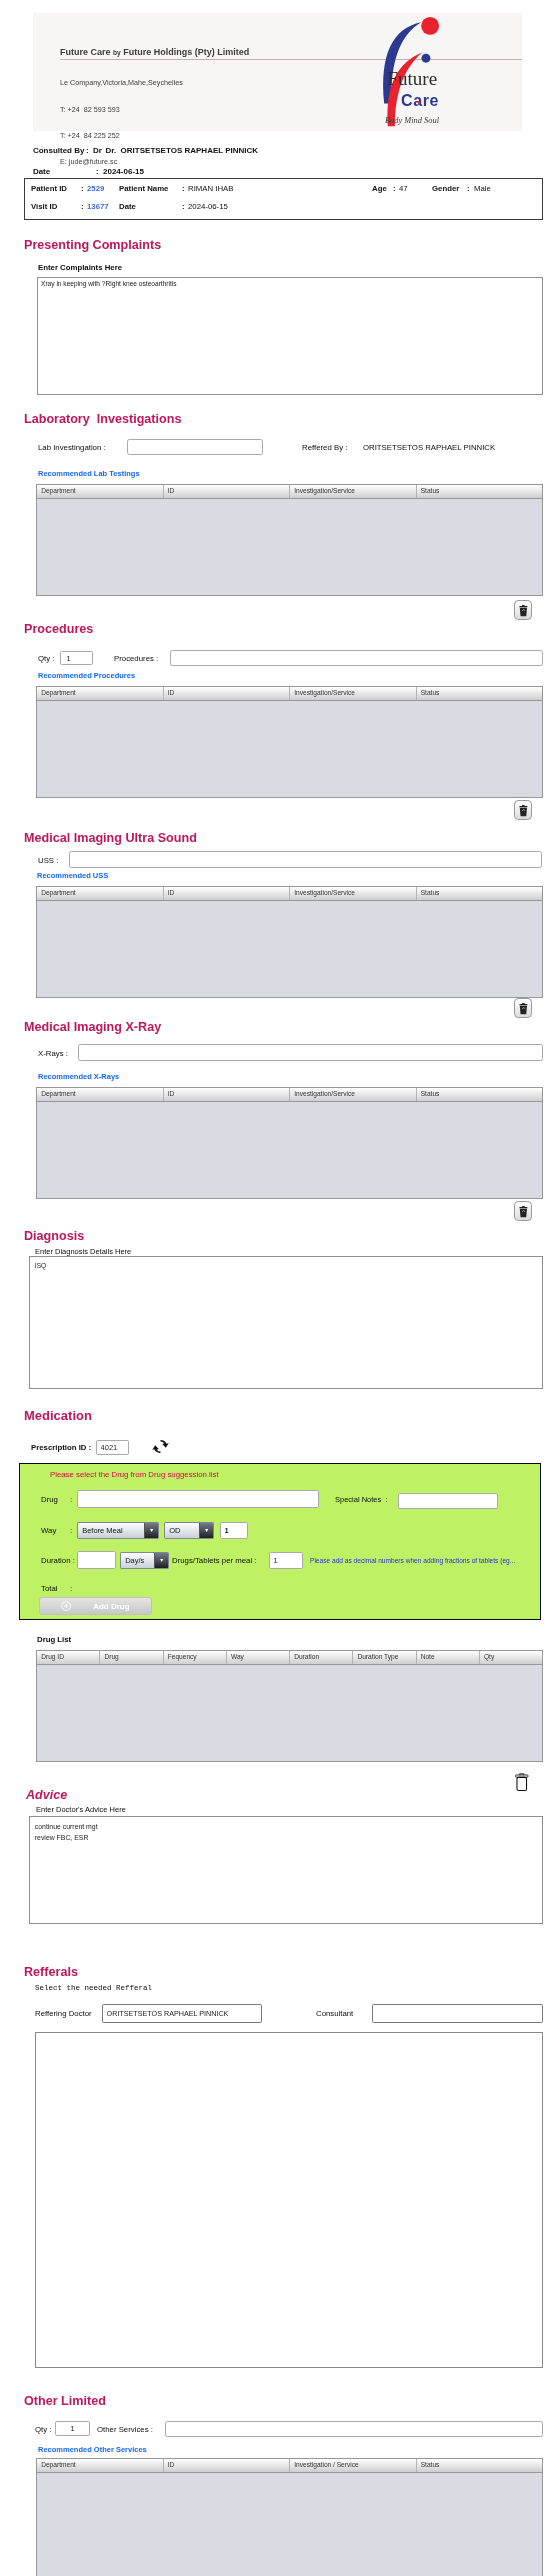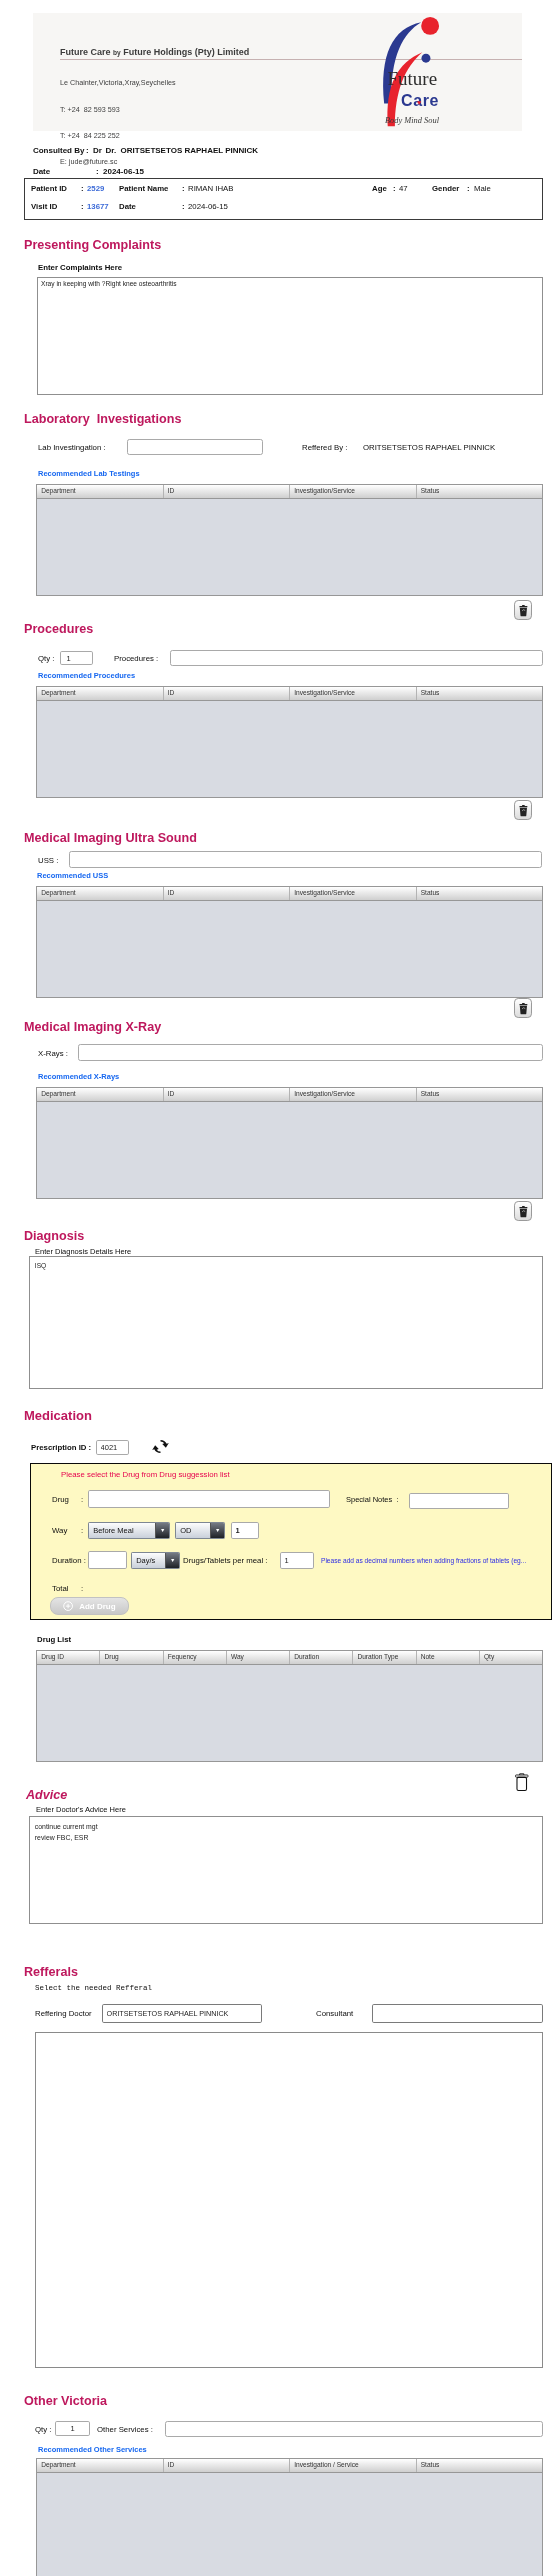--- a/index.html
+++ b/index.html
@@ -26,25 +26,25 @@
       box-sizing:border-box;cursor:pointer;}
   .trash-outline-btn{position:absolute;width:20.3px;height:25px;background:#fff;display:flex;align-items:center;
       justify-content:center;cursor:pointer;}
   .select{position:absolute;display:flex;border:0.6px solid #7e8793;border-radius:1.2px;
       background:linear-gradient(#fdfdfd,#c9d0da);height:16.7px;box-sizing:border-box;align-items:center;
       font-size:7.5px;color:#111;cursor:pointer;}
   .select .txt{flex:1;padding-left:4.2px;overflow:hidden;white-space:nowrap;}
   .select .arr{width:12.6px;align-self:stretch;background:linear-gradient(#767b84,#1e2126);color:#fff;
       display:flex;align-items:center;justify-content:center;font-size:5.4px;border-left:0.6px solid #555;
       border-radius:0 0.6px 0.6px 0;}
-  .addbtn{position:absolute;display:flex;align-items:center;gap:6px;background:linear-gradient(#e4e4e4,#c8c8c8);
-      border:0.6px solid #c2c2c2;border-radius:8px;color:#fff;font-weight:bold;font-size:8px;
-      padding:0 12px;height:18px;box-sizing:border-box;}
-  .medbox{position:absolute;left:30px;top:1463px;width:522px;height:157px;border:1.5px solid #0a0a0a;
-      background:#fef9c3;box-sizing:border-box;}
+  .addbtn{position:absolute;display:flex;align-items:center;gap:22px;background:linear-gradient(#e4e4e4,#c8c8c8);
+      border:0.6px solid #c2c2c2;border-radius:3px;color:#fff;font-weight:bold;font-size:8px;
+      padding:0 21px;height:18px;box-sizing:border-box;}
+  .medbox{position:absolute;left:19px;top:1463px;width:522px;height:157px;border:1.5px solid #0a0a0a;
+      background:#bef264;box-sizing:border-box;}
   .warn{position:absolute;color:#e5004d;font-size:7.8px;}
   .note-blue{position:absolute;color:#2b2be6;font-size:6.6px;white-space:nowrap;}
   .hdr-panel{position:absolute;left:33px;top:13px;width:489px;height:118px;background:#f7f6f4;}
   .company-title{position:absolute;left:60px;top:47px;font-size:9px;font-weight:bold;color:#3c3c3c;white-space:pre;}
   .company-title .by{font-size:6.6px;}
   .hdr-underline{position:absolute;left:60px;top:59px;width:462px;height:1.2px;background:#c6b1b1;}
   .addr{position:absolute;left:60px;top:62px;font-size:7.2px;color:#3d3d3d;line-height:8.7px;white-space:pre;}
   .pt-box{position:absolute;left:24px;top:178px;width:519px;height:42px;border:1.2px solid #3a3a3a;
       background:#fff;box-sizing:border-box;font-size:7.8px;}
   .pt-box span{position:absolute;white-space:pre;}
@@ -58,21 +58,21 @@
 </style>
 </head>
 <body>
 
 <div id="page">
 
   <div class="hdr-panel"></div>
   <div class="company-title"><span>Future Care </span><span class="by">by</span><span> Future Holdings (Pty) Limited</span></div>
   <div class="hdr-underline"></div>
   <div class="addr">
-    <div>Le Chainter,Victoria,Xray,Seychelles</div>
+    <div>Le Company,Victoria,Mahe,Seychelles</div>
     <div>T: +24  82 593 593</div>
     <div>T: +24  84 225 252</div>
     <div>E: jude@future.sc</div>
     <div>Company No.8417652-2</div>
   </div>
 
   <div class="logo">
     <svg width="99" height="123" viewBox="0 0 165 206">
       <path d="M30,160 C22,78 44,34 92,24 C62,42 40,80 42,160 Z" fill="#2b3990"></path>
       <circle cx="107" cy="30" r="15" fill="#e8232d"></circle>
@@ -294,21 +294,21 @@
 review FBC, ESR</div>
 
   <div class="heading" style="top:1965px;">Refferals</div>
   <div class="lbl" style="left:35px;top:1984px;font-size:7.5px;font-family:Liberation Mono, monospace;">Select the needed Refferal</div>
   <div class="lbl" style="left:35px;top:2009px;">Reffering Doctor</div>
   <input class="inp" style="left: 102px; top: 2004px; width: 160px; height: 19px; border: 0.6px solid rgb(122, 122, 122); font-size: 7.2px;" value="ORITSETSETOS RAPHAEL PINNICK">
   <div class="lbl" style="left:316px;top:2009px;">Consultant</div>
   <input class="inp" style="left: 372px; top: 2004px; width: 171px; height: 19px; border: 0.6px solid rgb(122, 122, 122);">
   <div class="abs" style="left:35px;top:2032px;width:508px;height:336px;border:0.6px solid #8a8a8a;background:#fff;box-sizing:border-box;"></div>
 
-  <div class="heading" style="top:2394px;">Other Victoria</div>
+  <div class="heading" style="top:2394px;">Other Limited</div>
   <div class="lbl" style="left:35px;top:2425px;">Qty :</div>
   <input class="inp" style="left: 55px; top: 2421px; width: 35px; height: 15px; text-align: center;" value="1">
   <div class="lbl" style="left:97px;top:2425px;">Other Services :</div>
   <input class="inp" style="left: 165px; top: 2421px; width: 378px; height: 15.5px; border-radius: 2.4px;">
   <div class="link" style="left:38px;top:2445px;">Recommended Other Services</div>
   <div class="tbl" style="left:36px;top:2458px;">
     <div class="thead">
       <div class="th">Department</div>
       <div class="th">ID</div>
       <div class="th">Investigation / Service</div>

